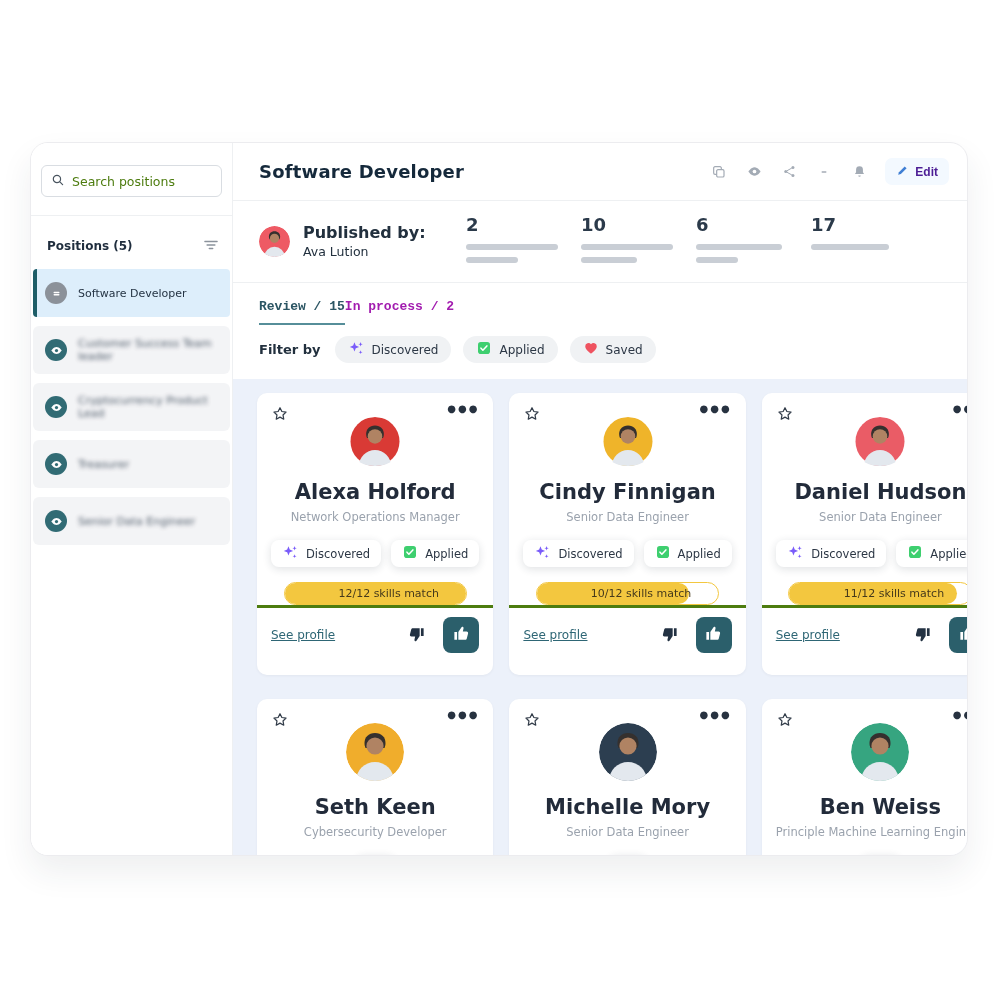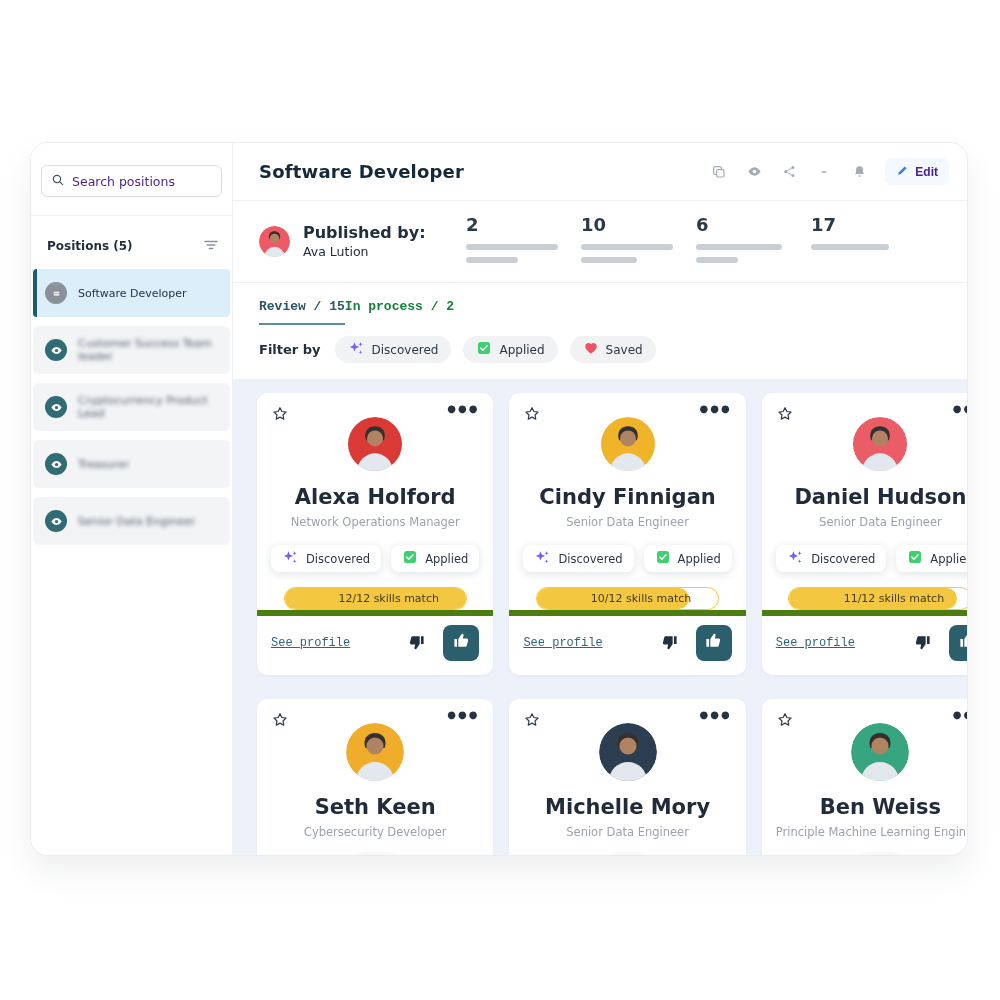--- a/index.html
+++ b/index.html
@@ -6,21 +6,21 @@
   html,body { width:1000px; height:1000px; background:#ffffff; font-family:"DejaVu Sans", sans-serif; position:relative; overflow:hidden; }
 
   .panel { position:absolute; left:30px; top:142px; width:938px; height:714px; background:#fff;
            border:1px solid #ececef; border-radius:18px; box-shadow:0 16px 32px rgba(40,50,70,.08);
            display:flex; overflow:hidden; }
 
   
   .sidebar { width:202px; flex-shrink:0; border-right:1px solid #eef0f2; background:#fff; display:flex; flex-direction:column; }
   .search-wrap { padding:22px 10px 18px; border-bottom:1px solid #eef0f2; }
   .search-box { height:32px; border:1px solid #d9dde2; border-radius:6px; background:#fff;
-                display:flex; align-items:center; gap:7px; padding:0 9px; color:#4c1d95; font-size:12.5px; cursor:text; }
+                display:flex; align-items:center; gap:7px; padding:0 9px; color:#4d7c0f; font-size:12.5px; cursor:text; }
   .positions-head { display:flex; justify-content:space-between; align-items:center; padding:20px 14px 12px 16px; }
   .positions-label { font-size:12px; font-weight:bold; color:#1f2d3d; }
   .side-list { display:flex; flex-direction:column; gap:9px; padding:2px 2px; }
   .side-item { height:48px; background:#f3f4f6; border-radius:6px; display:flex; align-items:center; gap:11px;
                padding:0 12px; position:relative; cursor:pointer; }
   .side-item.active { background:#ddeefb; border-radius:4px; }
   .side-item.active::before { content:""; position:absolute; left:0; top:0; bottom:0; width:4px; background:#1d5d67; border-radius:4px 0 0 4px; }
   .item-circle { width:22px; height:22px; border-radius:50%; background:#1d5d67; display:flex; align-items:center; justify-content:center; flex-shrink:0; }
   .side-item.active .item-circle { background:#8b9199; }
   .item-label { font-size:11px; color:#253444; font-weight:500; }
@@ -41,21 +41,21 @@
   .pub-left { display:flex; align-items:center; gap:13px; width:207px; flex-shrink:0; }
   .avatar-sm { width:31px; height:31px; border-radius:50%; overflow:hidden; flex-shrink:0; }
   .pub-label { font-size:16px; font-weight:bold; color:#22303e; line-height:19px; }
   .pub-name  { font-size:12.5px; color:#22303e; line-height:19px; }
   .stats-row { display:flex; flex:1; }
   .stat { width:115px; }
   .stat-num { font-size:18px; font-weight:600; color:#2b3a4a; margin-bottom:9px; }
   .bar { height:6px; background:#c9ced5; border-radius:3px; margin-bottom:7px; }
 
   .tabs-row { padding:16px 26px 0; display:flex; flex-shrink:0;font-family:Liberation Mono, monospace; }
-  .tab { font-size:13px; font-weight:600; color:#15803d; padding-bottom:9px; cursor:pointer; border-bottom:2px solid transparent; }
+  .tab { font-size:13px; font-weight:600; color:#a21caf; padding-bottom:9px; cursor:pointer; border-bottom:2px solid transparent; }
   .tab.active { color:#2b5563; border-bottom-color:#568e99; }
   .filter-row { padding:11px 26px 16px; display:flex; align-items:center; gap:14px; flex-shrink:0; }
   .filter-label { font-size:13px; font-weight:600; color:#22303e; }
   .chip { height:27px; background:#f0f2f4; border-radius:14px; display:flex; align-items:center; gap:7px;
           padding:0 13px; font-size:12px; color:#2c3745; font-weight:500; cursor:pointer; }
 
   
   .cards-area { flex:1; background:#ecf1fa; padding:14px 20px 0 24px; overflow:hidden; }
   .cards-grid { display:grid; grid-template-columns:repeat(3, 1fr); gap:24px 16px; }
   .card { background:#fff; border-radius:10px; height:282px; padding:12px 14px 0; display:flex; flex-direction:column;
@@ -67,21 +67,21 @@
   .c-name { text-align:center; font-size:21px; font-weight:600; color:#222b3a; margin-top:14px; }
   .c-title { text-align:center; font-size:11.5px; color:#9aa2ad; margin-top:6px; white-space:nowrap; }
   .c-badges { display:flex; justify-content:center; gap:10px; margin-top:16px; }
   .badge { height:27px; background:#fff; border-radius:8px; box-shadow:0 2px 8px rgba(30,40,60,.14);
            display:flex; align-items:center; gap:7px; padding:0 11px; font-size:11.5px; font-weight:500; color:#2c3745; }
   .skills-pill { margin:15px auto 0; width:88%; height:23px; border-radius:12px; position:relative;
                  border:1px solid #f3c73f; background:#fff; flex-shrink:0; }
   .skills-fill { position:absolute; top:0; left:0; bottom:0; background:#f3c73f; border-radius:11px; }
   .skills-text { position:absolute; inset:0; display:flex; align-items:center; justify-content:center;
                  font-size:11px; font-weight:500; color:#45391b; z-index:1;padding-left:27px; }
-  .card-footer { margin:auto -14px 4px; border-top:6px solid #4d7c0f; padding:9px 14px 10px; display:flex; align-items:center;font-family:Liberation Mono, monospace; }
+  .card-footer { margin:auto -14px 12px; border-top:3px solid #4d7c0f; padding:9px 14px 10px; display:flex; align-items:center; }
   .see-profile { font-size:12px; color:#2e6675; text-decoration:underline; font-weight:500; cursor:pointer; }
   .thumb-down { margin-left:auto; margin-right:16px; width:20px; height:20px; cursor:pointer; }
   .thumb-up-btn { width:36px; height:36px; background:#2b5f6b; border-radius:8px; display:flex; align-items:center;
                   justify-content:center; cursor:pointer; }
 </style>
 </head>
 <body>
 
 <div class="panel">
 

